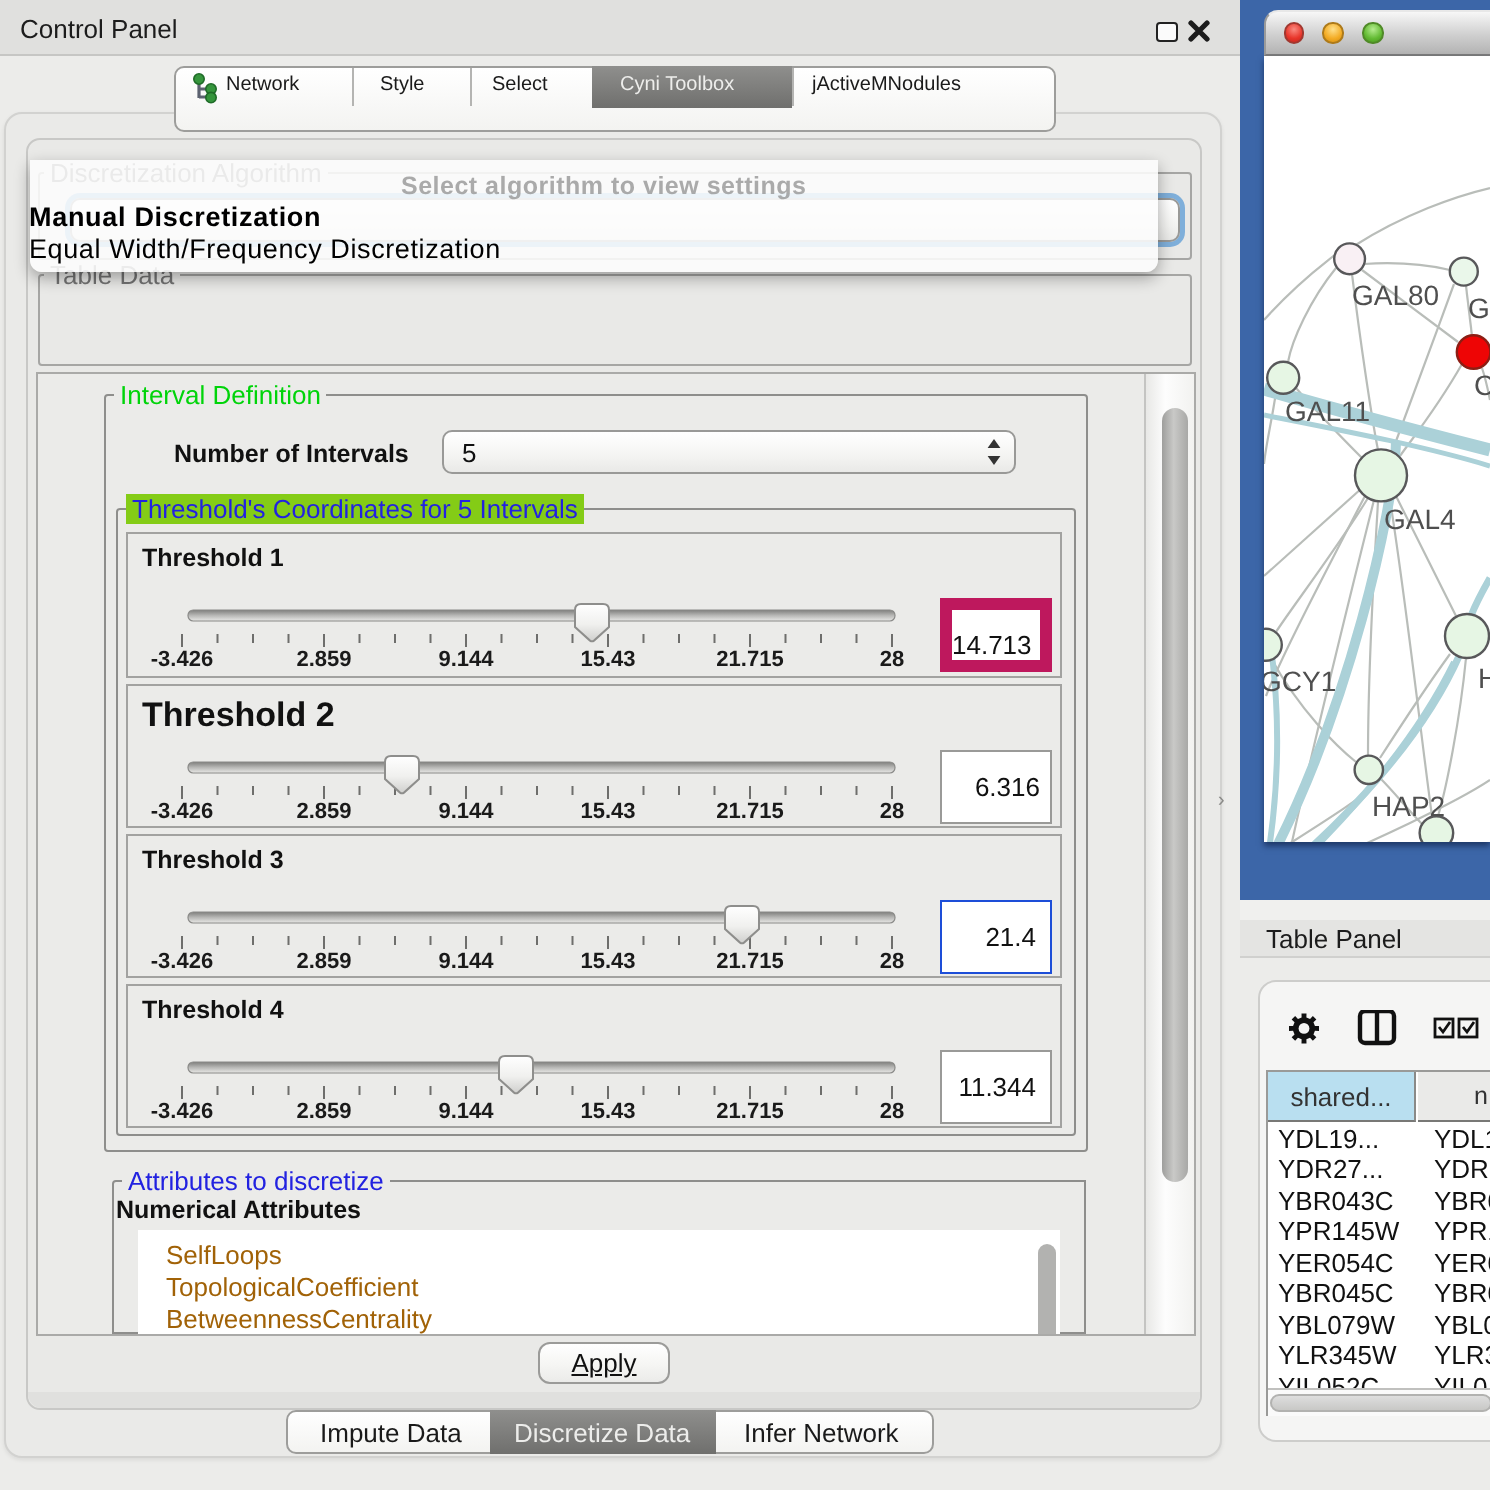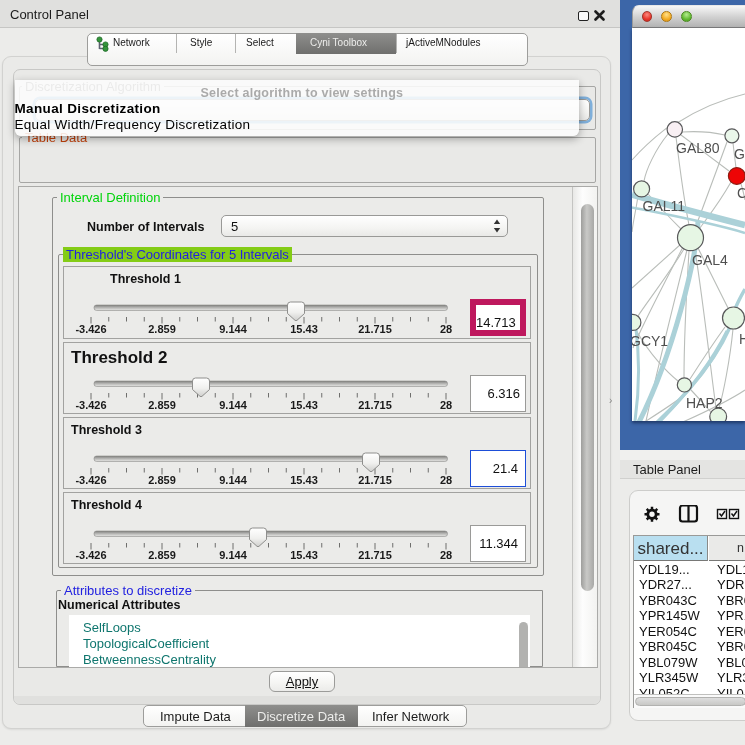--- a/index.html
+++ b/index.html
@@ -46,21 +46,21 @@
     <div class="abs" style="left:158px;top:3px;">Select</div>
     <div class="abs" style="left:222px;top:3px;color:#ededeb;">Cyni Toolbox</div>
     <div class="abs" style="left:318px;top:3px;">jActiveMNodules</div>
   </div>
 
   <div class="abs" style="left:19px;top:86px;width:577px;height:44px;border:1px solid #a6a6a4;border-radius:2px;"></div>
   <div class="grouptitle" style="left:22px;top:79px;background:#e9e9e7;color:#6e6e6c;">Discretization Algorithm</div>
   <div class="combo" style="left:35px;top:99px;width:555px;height:22px;box-shadow:0 0 0 2.5px rgba(100,160,215,0.8);"></div>
 
   <div class="abs" style="left:19px;top:137px;width:577px;height:46px;border:1px solid #a6a6a4;border-radius:2px;"></div>
-  <div class="grouptitle" style="left:22px;top:130px;background:#e9e9e7;color:#c2410c;">Table Data</div>
+  <div class="grouptitle" style="left:22px;top:130px;background:#e9e9e7;color:#737373;">Table Data</div>
 
   <div class="abs" style="left:18px;top:186px;width:580px;height:482px;background:#ebebe9;border:1px solid #aaaaa8;"></div>
 
   <div class="abs" style="left:572px;top:187px;width:25px;height:480px;background:linear-gradient(90deg,#e8e8e6,#fdfdfd 40%,#f2f2f0);border-left:1px solid #c4c4c2;"></div>
   <div class="abs" style="left:581px;top:204px;width:13px;height:387px;background:linear-gradient(90deg,#9e9e9c,#c9c9c7 45%,#a8a8a6);border-radius:7px;"></div>
 
   <div class="abs" style="left:52px;top:197px;width:492px;height:379px;border:1px solid #8e8e8c;border-radius:2px;"></div>
   <div class="grouptitle" style="left:57px;top:190px;background:#ebebe9;color:#00d40a;">Interval Definition</div>
   <div class="abs" style="left:87px;top:220px;font-size:12.5px;font-weight:bold;color:#111;">Number of Intervals</div>
   <div class="combo" style="left:221px;top:215px;width:287px;height:22px;">
@@ -68,21 +68,21 @@
     <svg class="stepper" width="8" height="14" viewBox="0 0 8 14">
         <path d="M4 0.5 L7.2 5 H0.8 Z" fill="#333"></path>
         <path d="M4 13.5 L7.2 9 H0.8 Z" fill="#333"></path>
       </svg>
   </div>
 
   <div class="abs" style="left:58px;top:254px;width:480px;height:314px;border:1px solid #8e8e8c;border-radius:2px;"></div>
   <div class="grouptitle" style="left:63px;top:247px;background:#84cc16;color:#2222e0;">Threshold's Coordinates for 5 Intervals</div>
 
   <div class="abs" style="left:63px;top:266px;width:468px;height:72.5px;border:1px solid #a2a2a0;">
-    <div class="abs" style="left:7px;top:5px;font-size:12.5px;font-weight:bold;color:#111;margin-left:39px;">Threshold 1</div>
+    <div class="abs" style="left:7px;top:5px;font-size:12.5px;font-weight:bold;color:#111;">Threshold 1</div>
     <svg class="abs" style="left:0px;top:26px;" width="440" height="42" viewBox="0 0 440 42">
         <defs>
           <linearGradient id="tg1" x1="0" y1="0" x2="0" y2="1">
             <stop offset="0" stop-color="#7f7f7d"></stop>
             <stop offset="0.5" stop-color="#b8b8b6"></stop>
             <stop offset="1" stop-color="#e8e8e6"></stop>
           </linearGradient>
           <linearGradient id="th1" x1="0" y1="0" x2="0" y2="1">
             <stop offset="0" stop-color="#ffffff"></stop>
             <stop offset="0.55" stop-color="#f0f0ee"></stop>
@@ -179,21 +179,21 @@
         <text x="311.00" y="40" font-size="11" font-weight="bold" fill="#1a1a1a" text-anchor="middle" font-family="Liberation Sans, sans-serif">21.715</text>
         <text x="382.00" y="40" font-size="11" font-weight="bold" fill="#1a1a1a" text-anchor="middle" font-family="Liberation Sans, sans-serif">28</text>
         <path d="M185.50 20.5 L185.50 12 Q185.50 9 188.50 9 L199.50 9 Q202.50 9 202.50 12 L202.50 20.5 L195.00 27.3 Q194.00 28 193.00 27.3 Z" fill="url(#th4)" stroke="#8e8e8c" stroke-width="1"></path>
       </svg>
     <div class="abs" style="left:406px;top:32px;width:56px;height:37px;background:#ffffff;border:1px solid #9a9a98;font-size:13px;color:#111;text-align:right;line-height:35px;padding-right:7px;">11.344</div>
   </div>
 
   <div class="abs" style="left:56px;top:590px;width:487px;height:77px;border:1px solid #8e8e8c;border-top-left-radius:2px;"></div>
   <div class="grouptitle" style="left:61px;top:583px;background:#ebebe9;color:#2222e0;">Attributes to discretize</div>
   <div class="abs" style="left:58px;top:598px;font-size:12.5px;font-weight:bold;color:#111;">Numerical Attributes</div>
-  <div class="abs" style="left:69px;top:615px;width:461px;height:52px;background:#ffffff;font-size:13px;color:#0f766e;overflow:hidden;">
+  <div class="abs" style="left:69px;top:615px;width:461px;height:52px;background:#ffffff;font-size:13px;color:#a16207;overflow:hidden;">
     <div style="padding:5px 0 0 14px;line-height:16px;">SelfLoops<br>TopologicalCoefficient<br>BetweennessCentrality</div>
     <div class="abs" style="right:2px;top:7px;width:9px;height:60px;background:#b2b2b0;border-radius:5px;"></div>
   </div>
 
   <div class="abs" style="left:269px;top:671px;width:66px;height:21px;background:linear-gradient(#ffffff,#f5f5f3 55%,#ebebe9);border:1px solid #9b9b99;border-radius:6px;text-align:center;font-size:13px;color:#111;line-height:19px;text-decoration:underline;">Apply</div>
 
   <div class="abs" style="left:143px;top:705px;width:324px;height:22px;background:linear-gradient(#ffffff,#f3f3f1);border:1px solid #9d9d9b;border-radius:5px;font-size:13px;color:#1a1a1a;">
     <div class="abs" style="left:101px;top:-1px;width:113px;height:22px;background:linear-gradient(#8f8f8d,#6f6f6d);"></div>
     <div class="abs" style="left:16px;top:3px;">Impute Data</div>
     <div class="abs" style="left:113px;top:3px;color:#ededeb;">Discretize Data</div>
@@ -287,21 +287,21 @@
     <line x1="44.5" y1="1" x2="44.5" y2="16.5" stroke="#111" stroke-width="2.2"></line>
     <g stroke="#111" stroke-width="1.4" fill="none">
       <rect x="73.5" y="4.5" width="9" height="9"></rect>
       <path d="M75.5 8.5 l2 2.5 l3.5 -5"></path>
       <rect x="85.5" y="4.5" width="9" height="9"></rect>
       <path d="M87.5 8.5 l2 2.5 l3.5 -5"></path>
     </g>
   </svg>
 
   <div class="abs" style="left:13px;top:534.5px;width:112px;height:173px;background:#ffffff;border-left:1px solid #9a9a98;border-top:1px solid #9a9a98;overflow:hidden;">
-    <div class="abs" style="left:0;top:0;width:74px;height:25px;background:#b9dff0;border-right:1px solid #8a8a88;border-bottom:1px solid #787876;font-size:17px;color:#333;text-align:center;line-height:25px;">shared...</div>
+    <div class="abs" style="left:0;top:0;width:74px;height:25px;background:#b9dff0;border-right:1px solid #8a8a88;border-bottom:1px solid #787876;font-size:13px;color:#333;text-align:center;line-height:25px;">shared...</div>
     <div class="abs" style="left:75px;top:0;width:37px;height:25px;background:#eaeae8;border-bottom:1px solid #787876;font-size:12.5px;color:#333;">
       <div class="abs" style="left:28px;top:5px;">n</div>
     </div>
     <div class="abs" style="left:5px;top:26px;font-size:13px;color:#111;line-height:15.5px;">YDL19...<br>YDR27...<br>YBR043C<br>YPR145W<br>YER054C<br>YBR045C<br>YBL079W<br>YLR345W<br>YIL052C</div>
     <div class="abs" style="left:83px;top:26px;font-size:13px;color:#111;line-height:15.5px;">YDL1<br>YDR2<br>YBR0<br>YPR1<br>YER0<br>YBR0<br>YBL0<br>YLR3<br>YIL0</div>
     <div class="abs" style="left:0;top:158px;width:112px;height:15px;background:#fafafa;border-top:1px solid #c0c0be;">
       <div class="abs" style="left:1px;top:2px;width:111px;height:9px;background:linear-gradient(#dedede,#c8c8c6);border:1px solid #b2b2b0;border-radius:5px;"></div>
     </div>
   </div>
 </div>

